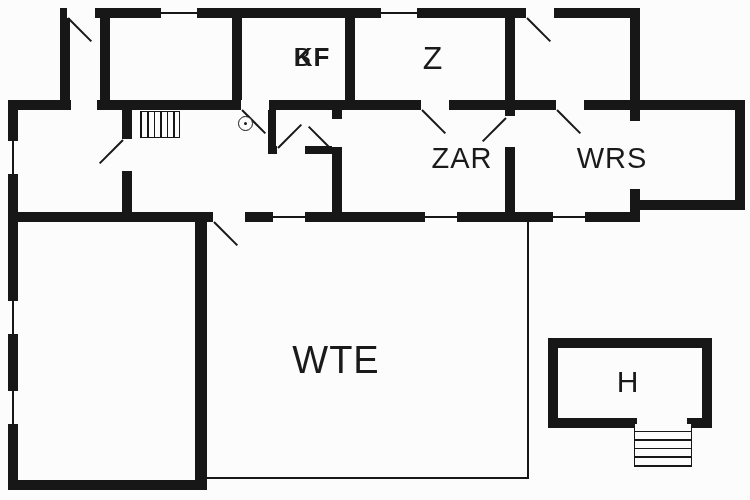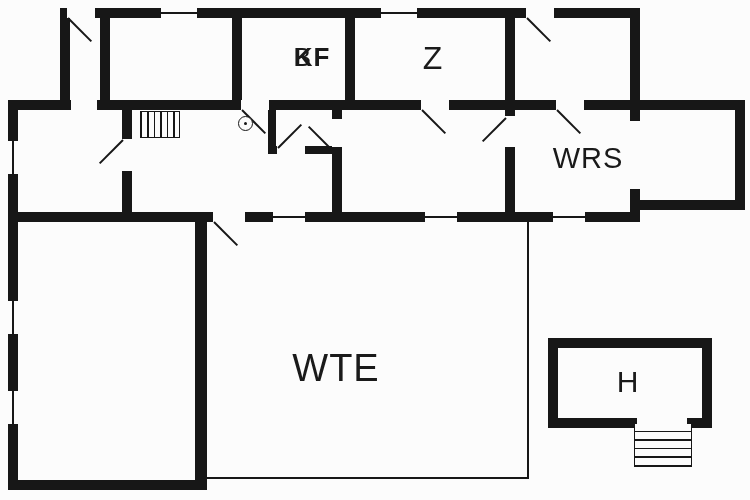--- a/index.html
+++ b/index.html
@@ -109,17 +109,18 @@
   <div class="leaf" style="left:214px;top:221px;transform:rotate(45deg)"></div>
 
   <div class="stairs-v" style="left:140px;top:111px;width:38px;height:25px"></div>
   <div class="circle" style="left:238px;top:116px"></div>
   <div class="stairs-h" style="left:634px;top:424px;width:56px;height:42px"></div>
 
   <div class="room-label lbl-kf" style="left:312px;top:57px">
     <span class="ghost">B</span><span class="main-lbl">KF</span>
   </div>
   <div class="room-label lbl-z" style="left:433px;top:58px">Z</div>
-  <div class="room-label lbl-wrs" style="left:588px;top:158px">WRS</div>
-  <div class="room-label lbl-wte" style="left:336px;top:368px">WTE</div>
+  <div class="room-label lbl-zar" style="left:462px;top:158px">ZAR</div>
+  <div class="room-label lbl-wrs" style="left:612px;top:158px">WRS</div>
+  <div class="room-label lbl-wte" style="left:336px;top:360px">WTE</div>
   <div class="room-label lbl-h" style="left:628px;top:382px">H</div>
 
 </div>
 
 </body></html>

